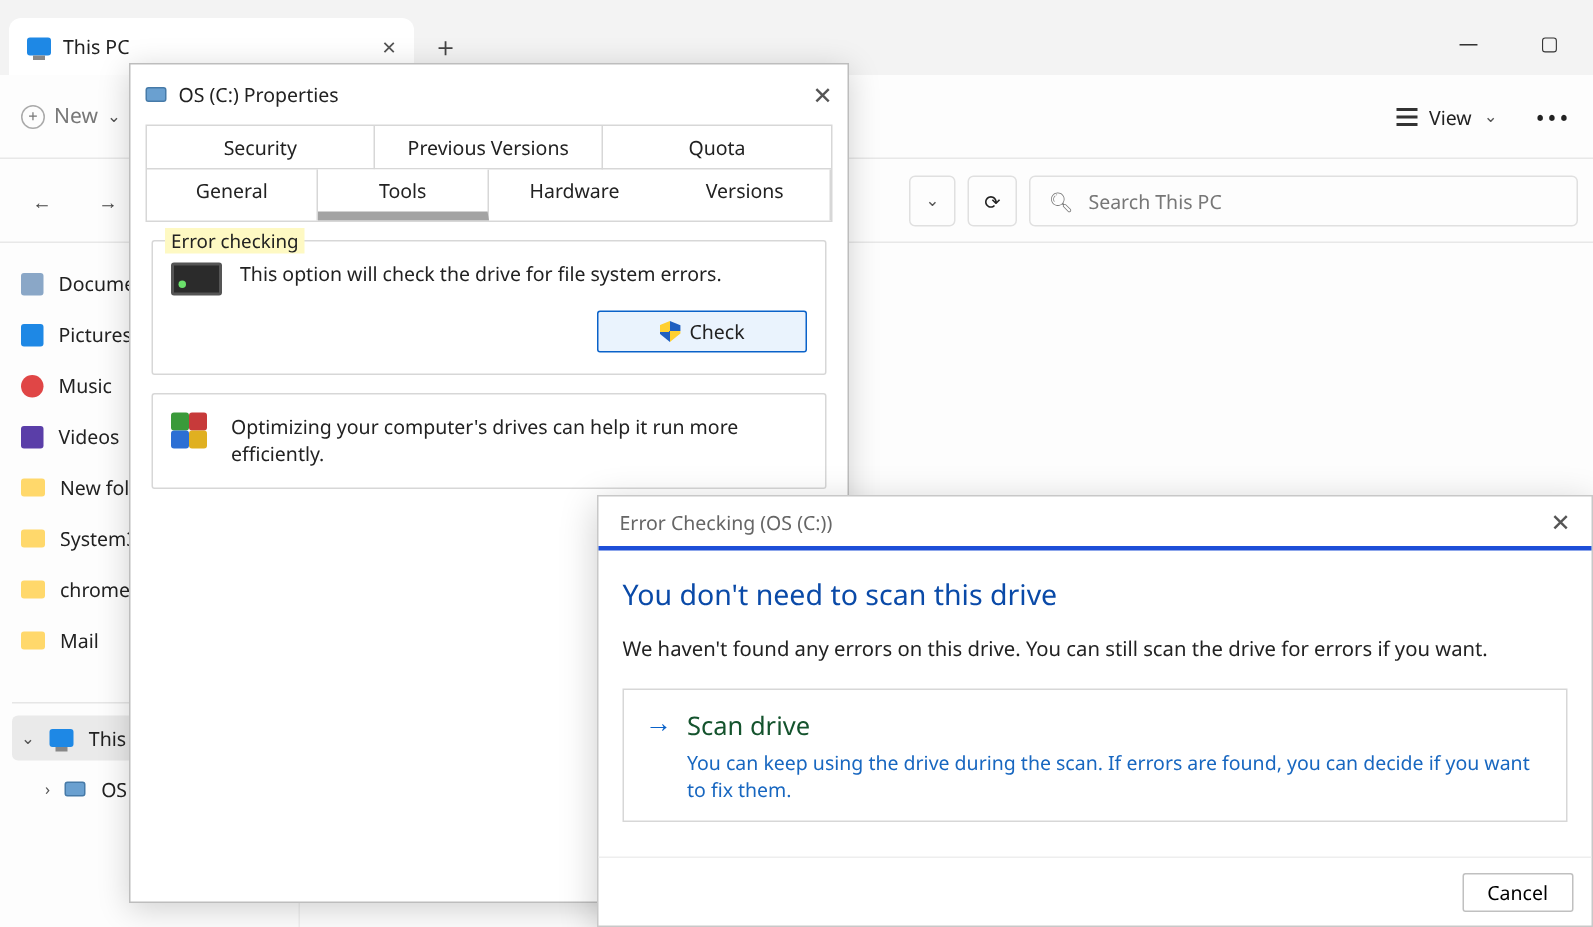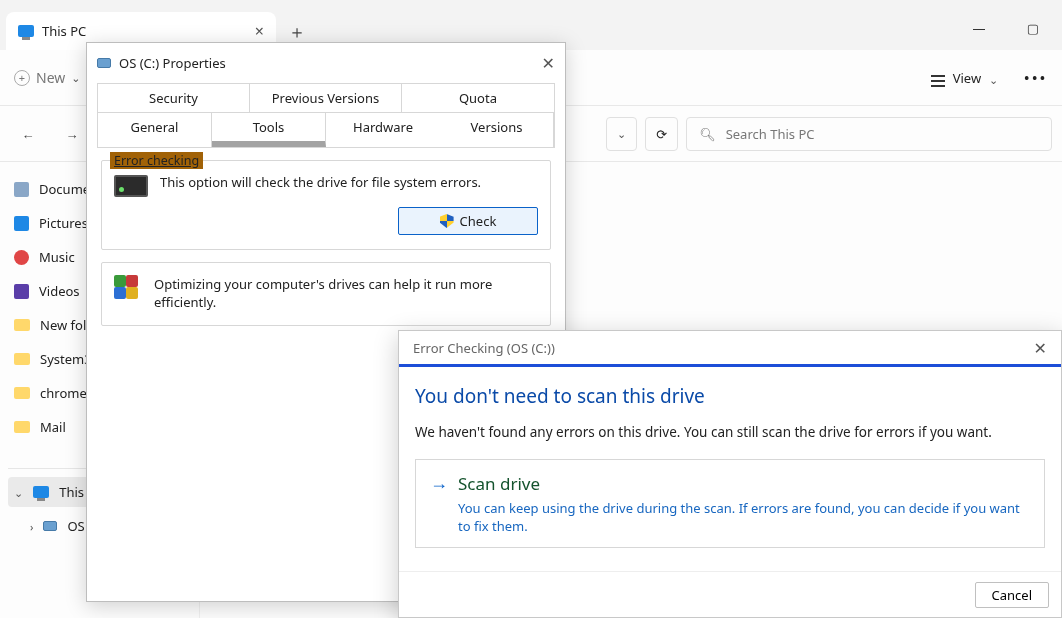--- a/index.html
+++ b/index.html
@@ -9,21 +9,21 @@
   .explorer { position:absolute; inset:0; display:flex; flex-direction:column; }
   .tabbar { height:50px; display:flex; align-items:flex-end; padding:0 6px; background:#f3f3f3; }
   .tab { background:#fff; border-radius:8px 8px 0 0; height:38px; min-width:270px; display:flex; align-items:center; gap:8px; padding:0 12px; font-size:13px; position:relative; }
   .tab .close { margin-left:auto; color:#555; font-size:16px; }
   .newtab { width:34px; height:34px; display:flex; align-items:center; justify-content:center; margin:0 4px 2px; color:#444; font-size:18px; }
   .winbtns { margin-left:auto; display:flex; gap:8px; margin-bottom:6px; }
   .winbtn { width:46px; height:32px; display:flex; align-items:center; justify-content:center; color:#333; }
   .cmdbar { height:56px; border-bottom:1px solid #e8e8e8; display:flex; align-items:center; gap:8px; padding:0 14px; background:#fdfdfd; }
   .cmdbtn { display:flex; align-items:center; gap:6px; color:#777; font-size:14px; }
   .cmdbar .spacer { flex:1; }
-  .viewbtn { display:flex; align-items:flex-end; gap:8px; color:#222; }
+  .viewbtn { display:flex; align-items:center; gap:8px; color:#222; }
   .dots { letter-spacing:3px; font-weight:bold; }
   .addrrow { height:56px; border-bottom:1px solid #e8e8e8; display:flex; align-items:center; gap:8px; padding:0 10px; }
   .naviconbtn { width:36px; height:36px; display:flex; align-items:center; justify-content:center; color:#444; }
   .addrseg { border:1px solid #e0e0e0; height:34px; display:flex; align-items:center; padding:0 10px; border-radius:4px; }
   .searchbox { flex:1; border:1px solid #e0e0e0; height:34px; display:flex; align-items:center; gap:10px; padding:0 12px; border-radius:4px; color:#777; }
   .body { flex:1; display:flex; }
   .sidebar { width:200px; padding:12px 8px; display:flex; flex-direction:column; gap:4px; border-right:1px solid #f0f0f0; }
   .sbitem { display:flex; align-items:center; gap:10px; height:30px; padding:0 6px; font-size:13px; border-radius:4px; }
   .sbitem.sel { background:#eaeaea; }
   .sbgap { height:14px; }
@@ -40,21 +40,21 @@
   
   .propdlg { position:absolute; left:86px; top:42px; width:480px; height:560px; background:#fff; border:1px solid #bdbdbd; box-shadow:0 4px 20px rgba(0,0,0,.18); display:flex; flex-direction:column; }
   .propttlbar { height:40px; display:flex; align-items:center; gap:8px; padding:0 10px; }
   .propttlbar .pclose { margin-left:auto; color:#555; font-size:16px; }
   .tabs { display:flex; flex-wrap:wrap; border:1px solid #d7d7d7; margin:0 10px; }
   .tabs .tcell { width:33.33%; text-align:center; padding:5px 0; font-size:13px; border-right:1px solid #d7d7d7; border-bottom:1px solid #d7d7d7; cursor:default; }
   .tabs .tcell:nth-child(3n){border-right:none;}
   .tabs .tcell.bottom { border-bottom:none; }
   .tabs .tcell.active { background:#fff; border-bottom:6px solid #a3a3a3; position:relative; z-index:1; }
   .groupbox { border:1px solid #d7d7d7; margin:12px 14px 0; padding:12px 12px 14px; position:relative; border-radius:2px; }
-  .groupbox .glegend { position:absolute; top:-9px; left:8px; background:#a16207; padding:0 4px; font-size:12.5px; color:#222;text-decoration:underline; }
+  .groupbox .glegend { position:absolute; top:-9px; left:8px; background:#fef9c3; padding:0 4px; font-size:12.5px; color:#222; }
   .grow { display:flex; gap:12px; align-items:flex-start; }
   .drvicon { width:34px; height:22px; background:#2b2b2b; border:2px solid #555; border-radius:2px; position:relative; margin-top:2px; }
   .drvicon::after { content:""; position:absolute; bottom:3px; left:3px; width:5px; height:5px; background:#6be06b; border-radius:50%; }
   .checkbtn { margin-left:auto; height:28px; width:140px; border:1px solid #0a62c9; background:#eaf3fd; display:flex;align-items:center;justify-content:center; gap:6px; border-radius:2px; }
   .shieldi { width:14px;height:14px; background:conic-gradient(#2060c0 0 25%,#ffd030 0 50%,#2060c0 0 75%,#ffd030 0); clip-path:polygon(50% 0,100% 20%,100% 60%,50% 100%,0 60%,0 20%); }
   .defragi { width:28px; height:28px; position:relative; }
   .defragi span{position:absolute;width:12px;height:12px;border-radius:2px;}
   .d1{background:#3a9a3a;}
   .d2{background:#c73a3a;left:12px;}
   .d3{background:#2c6fd4;top:12px;}

